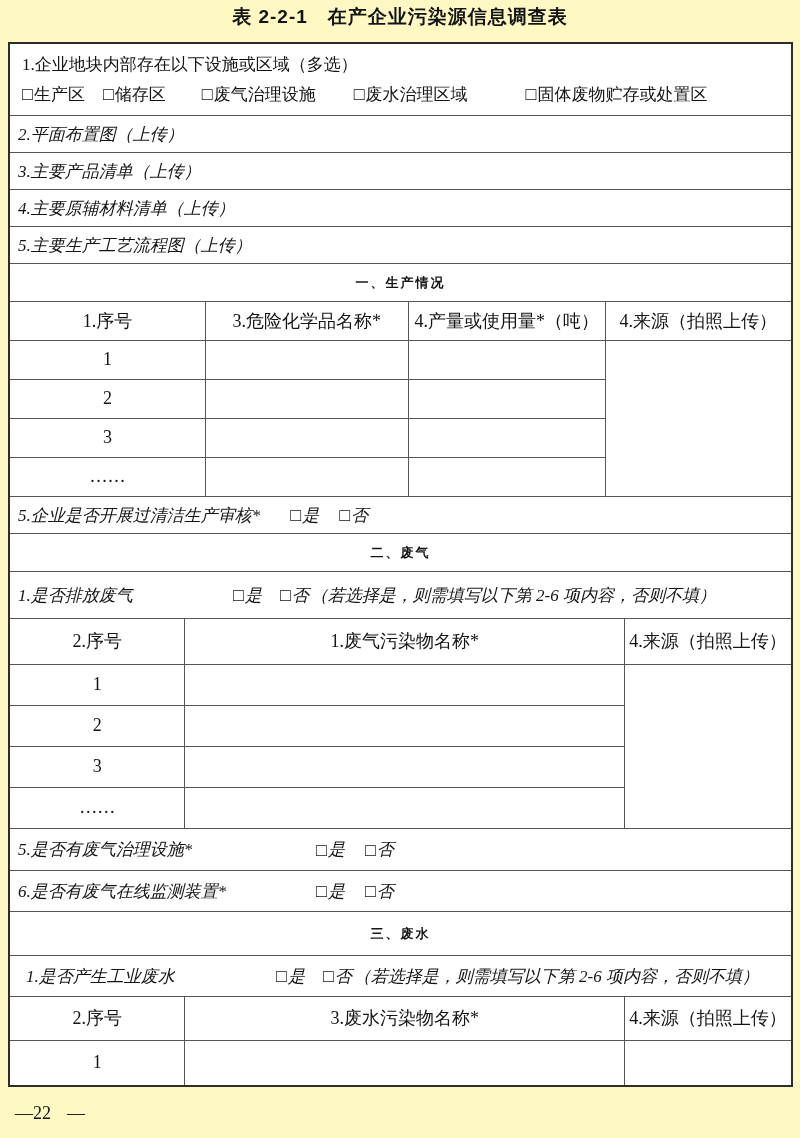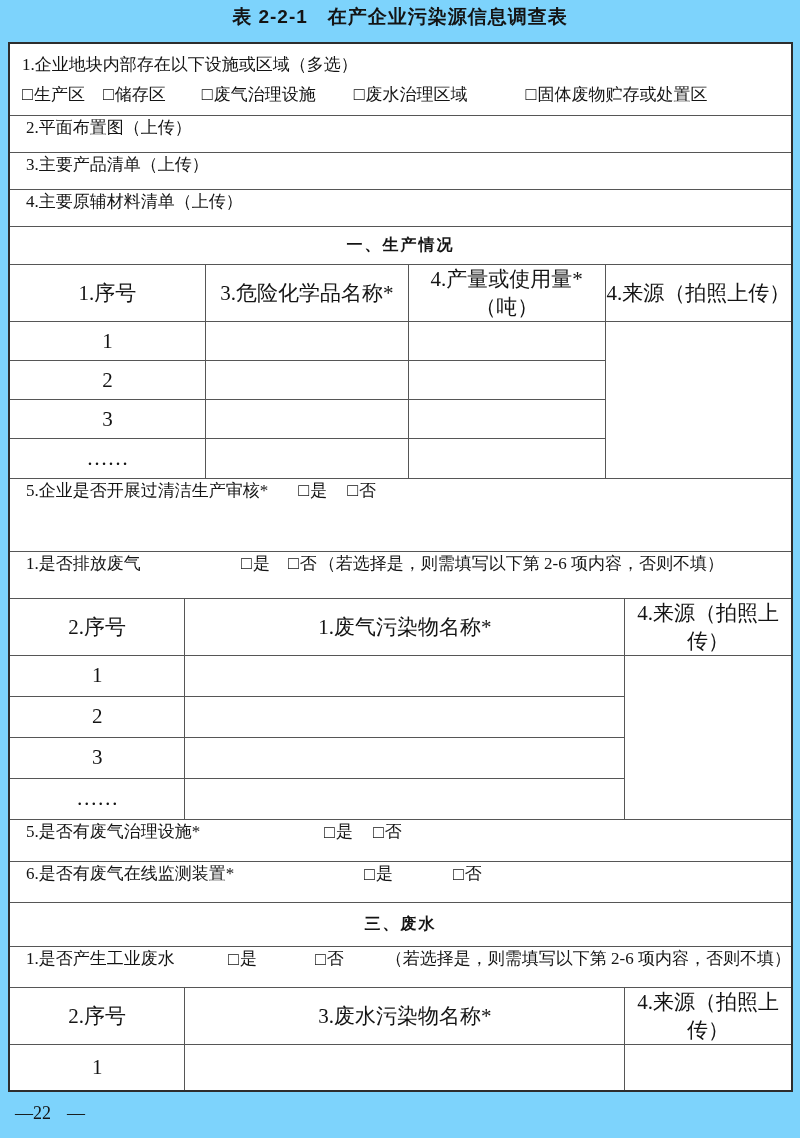--- a/index.html
+++ b/index.html
@@ -1,21 +1,21 @@
 <!DOCTYPE html>
 <html><head>
 <meta charset="utf-8">
 <style>
   * { box-sizing: border-box; }
   html, body { margin: 0; padding: 0; background: #fff; }
   .page {
     position: relative;
     width: 800px;
     height: 1138px;
-    background: #7dd3fc;
+    background: #fef9c3;
     font-family: "Liberation Serif", "DejaVu Serif", serif;
     color: #141414;
     overflow: hidden;
   }
   .title {
     padding-top: 4px;
     text-align: center;
     font-family: "Liberation Sans", "DejaVu Sans", sans-serif;
     font-weight: bold;
     font-size: 19px;
@@ -27,30 +27,31 @@
     top: 42px;
     width: 785px;
     border: 2px solid #2d2d2d;
     background: #fff;
   }
   .block { border-top: 1px solid #565656; }
   .block:first-child { border-top: none; }
 
   .row-text {
     display: flex;
-    align-items: flex-start;
+    align-items: center;
     font-size: 17px;
-    padding-left: 16px;
+    padding-left: 8px;
+    font-style: italic;
   }
   .h37 { height: 37px; }
   .h38 { height: 38px; }
-  .h41 { height: 41px; gap: 40px; }
+  .h41 { height: 41px; }
   .h42 { height: 42px; }
   .h44 { height: 44px; }
-  .h47 { height: 47px; margin-top: 36px; }
+  .h47 { height: 47px; }
 
   .facilities {
     height: 71px;
     display: flex;
     flex-direction: column;
     justify-content: space-around;
     padding: 6px 12px 6px 12px;
     font-size: 17px;
   }
   .opts { display: flex; align-items: center; }
@@ -58,29 +59,29 @@
   .opts .opt:nth-child(3) { margin-left: 36px; }
   .opts .opt:nth-child(4) { margin-left: 38px; }
   .opts .opt:nth-child(5) { margin-left: 58px; }
 
   .heading {
     display: flex;
     align-items: center;
     justify-content: center;
     font-family: "Liberation Sans", "DejaVu Sans", sans-serif;
     font-weight: bold;
-    font-size: 16px;
+    font-size: 13px;
     letter-spacing: 2px;
   }
 
   table.tbl {
     width: 100%;
     border-collapse: collapse;
     table-layout: fixed;
-    font-size: 21px;
+    font-size: 18px;
   }
   table.tbl td {
     border-right: 1px solid #565656;
     border-bottom: 1px solid #565656;
     text-align: center;
     vertical-align: middle;
     padding: 0;
   }
   table.tbl td.no-r { border-right: none; }
   table.tbl td.no-b { border-bottom: none; }
@@ -94,21 +95,21 @@
   col.p1 { width: 25.0%; }
   col.p2 { width: 26.0%; }
   col.p3 { width: 25.2%; }
   col.g1 { width: 22.4%; }
   col.g2 { width: 56.3%; }
 
   .opt { display: inline-flex; align-items: center; white-space: nowrap; }
   .cb { font-size: 18px; line-height: 1; margin-right: 1px; }
 
   .qlabel-215 { display: inline-block; width: 215px; }
-  .qlabel-250 { display: inline-block; width: 250px; }
+  .qlabel-250 { display: inline-block; width: 250px; margin-left: 8px; }
   .qlabel-298 { display: inline-block; width: 298px; }
   .audit-yes { margin-left: 30px; }
   .gap18 { margin-left: 18px; }
   .gap20 { margin-left: 20px; }
   .note { margin-left: 2px; white-space: nowrap; }
 
   .footer {
     position: absolute;
     left: 15px;
     top: 1103px;
@@ -154,20 +155,23 @@
     </div>
 
     <div class="block row-text h37">
         <span>2.平面布置图（上传）</span>
       </div>
     <div class="block row-text h37">
         <span>3.主要产品清单（上传）</span>
       </div>
     <div class="block row-text h37">
         <span>4.主要原辅材料清单（上传）</span>
+      </div>
+    <div class="block row-text h37">
+        <span>5.主要生产工艺流程图（上传）</span>
       </div>
 
     <div class="block heading h38">一、生产情况</div>
 
     <div class="block">
       <table class="tbl">
         <colgroup>
             <col class="p1">
             <col class="p2">
             <col class="p3">
@@ -210,20 +214,21 @@
       <span class="opt audit-yes">
           <span class="cb">□</span>
           <span>是</span>
         </span>
       <span class="opt gap20">
           <span class="cb">□</span>
           <span>否</span>
         </span>
     </div>
 
+    <div class="block heading h38">二、废气</div>
 
     <div class="block row-text h47">
       <span class="qlabel-215">1.是否排放废气</span>
       <span class="opt">
           <span class="cb">□</span>
           <span>是</span>
         </span>
       <span class="opt gap18">
           <span class="cb">□</span>
           <span>否</span>

